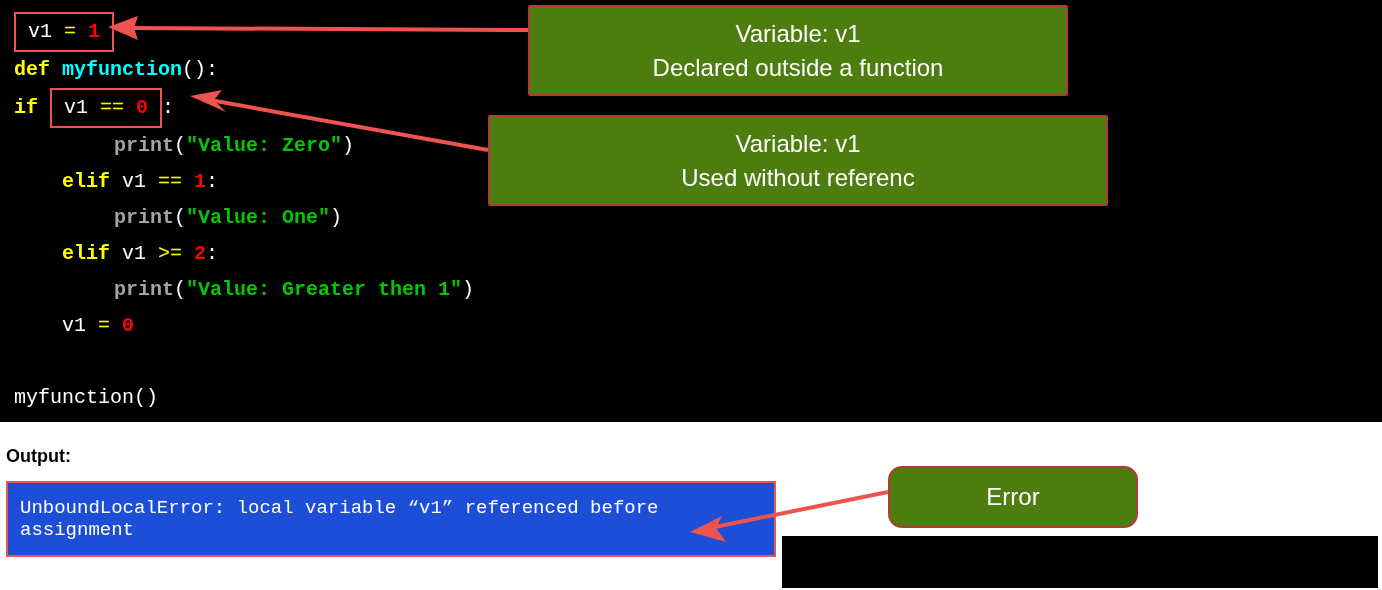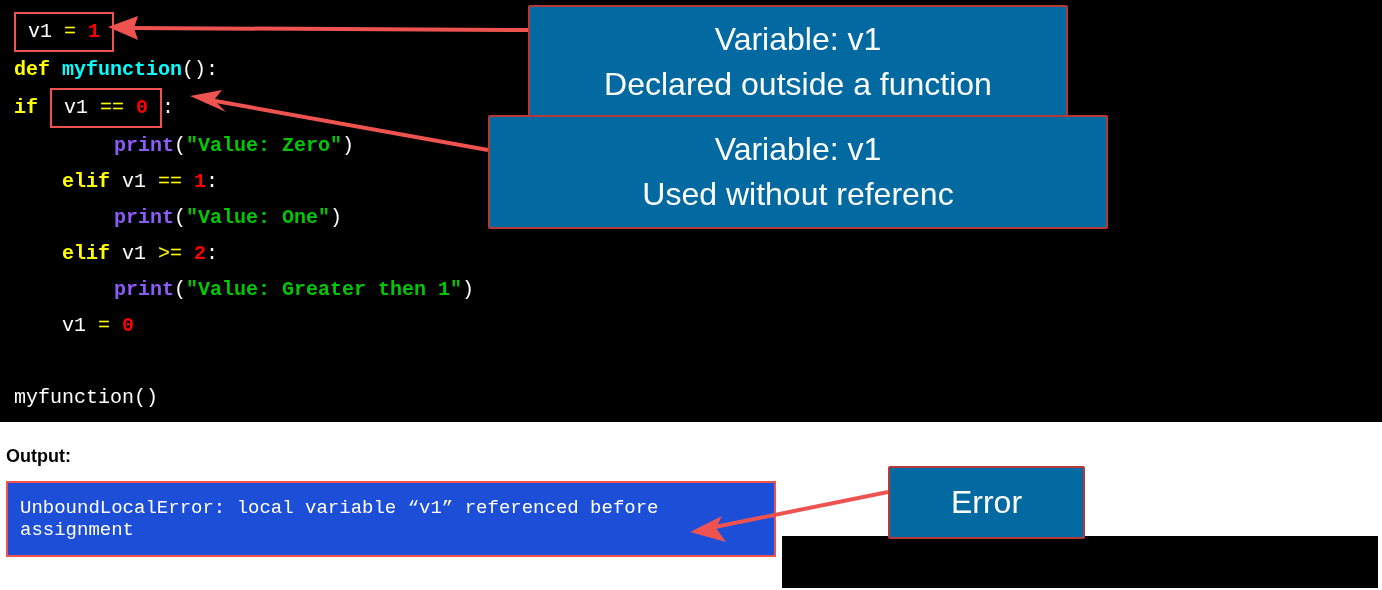--- a/index.html
+++ b/index.html
@@ -19,21 +19,21 @@
     position: relative;
     height: 422px;
   }
   .code-line { white-space: pre; color: #fff; }
   .indent1 { padding-left: 48px; }
   .indent2 { padding-left: 100px; }
   .tok-white { color: #ffffff; }
   .tok-red { color: #ff0000; font-weight: bold; }
   .tok-cyan { color: #00ffff; font-weight: bold; }
   .tok-keyword { color: #ffff00; font-weight: bold; }
-  .tok-func { color: #8b5cf6; font-weight: bold; }
+  .tok-func { color: #a3a3a3; font-weight: bold; }
   .tok-string { color: #00c800; font-weight: bold; }
   .tok-op { color: #ffff00; }
   .boxed-red {
     border: 2px solid #ef5350;
     padding: 0 12px;
     display: inline-block;
   }
   .output-label {
     font-family: Verdana, Arial, sans-serif;
     font-weight: bold;
@@ -54,24 +54,24 @@
   .output-dark-extension {
     position: absolute;
     left: 782px;
     top: 536px;
     background: #000;
     height: 52px;
     width: 596px;
   }
   .callout {
     position: absolute;
-    background: #0369a1;
+    background: #4d7c0f;
     color: #ffffff;
     font-family: Arial, sans-serif;
-    font-size: 32px;
+    font-size: 24px;
     text-align: center;
     padding: 10px 26px;
     border: 2px solid #b33a38;
     border-radius: 2px;
     line-height: 1.4;
   }
   svg.arrow {
     position: absolute;
     overflow: visible;
     pointer-events: none;
@@ -113,19 +113,19 @@
 
 <div class="callout" style="left:488px; top:115px; width:620px;">
   <div>Variable: v1</div>
   <div>Used without referenc</div>
 </div>
 <svg class="arrow" style="left:0; top:0;" width="520" height="170">
   <line x1="488" y1="150" x2="210" y2="100"></line>
   <polygon points="190,96 222,90 214,100 226,112"></polygon>
 </svg>
 
-<div class="callout" style="left:888px; top:466px; width:197px; padding:12px 20px;">
+<div class="callout" style="left:888px; top:466px; width:250px; padding:12px 20px;border-radius:14px;">
   <div>Error</div>
 </div>
 <svg class="arrow" style="left:0; top:0;" width="920" height="560">
   <line x1="888" y1="492" x2="710" y2="528"></line>
   <polygon points="690,532 722,516 716,528 726,542"></polygon>
 </svg>
 
 </body></html>

